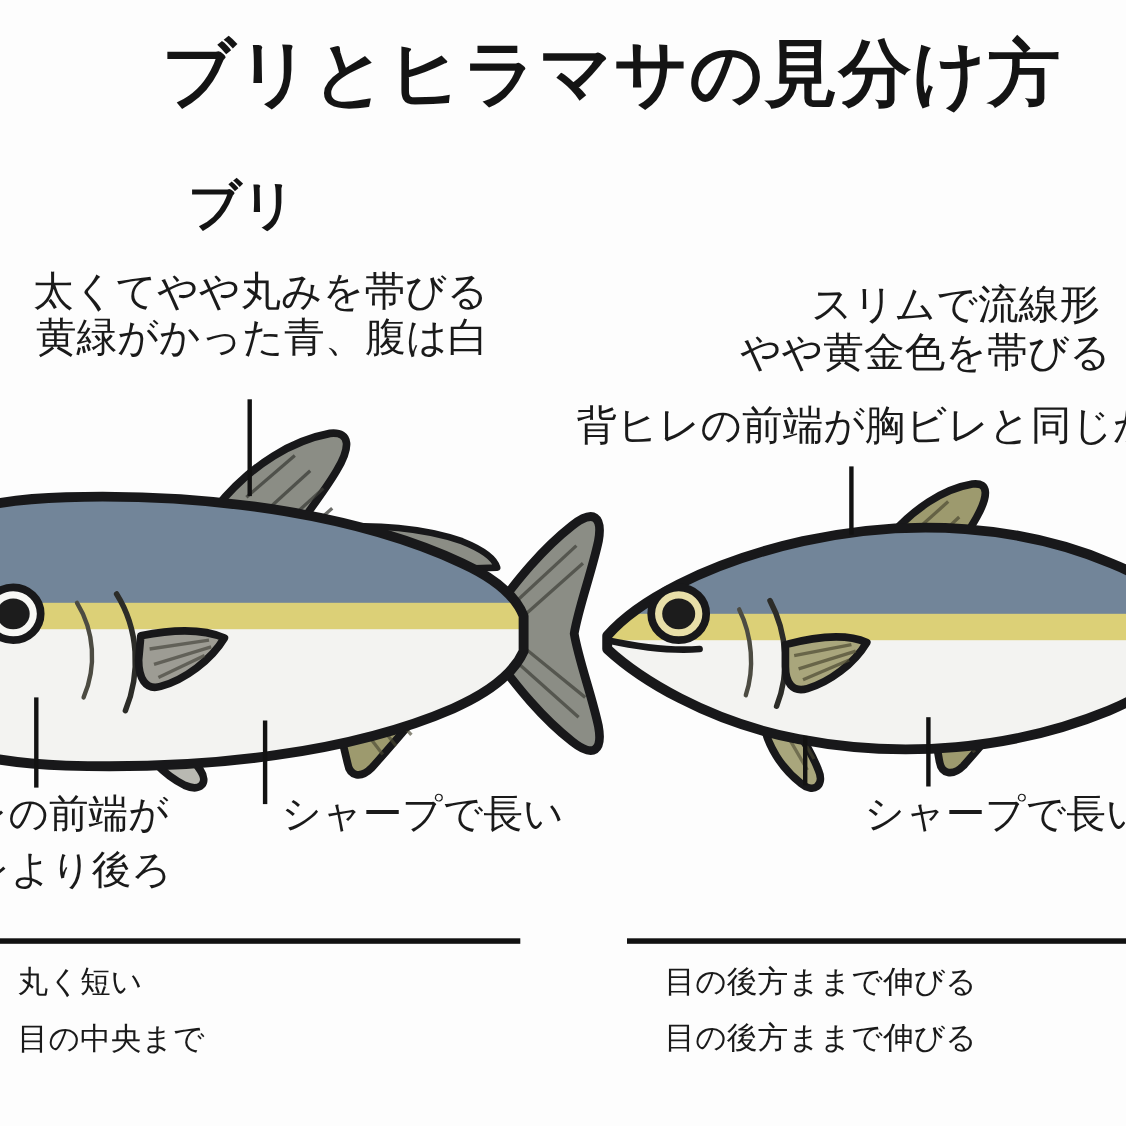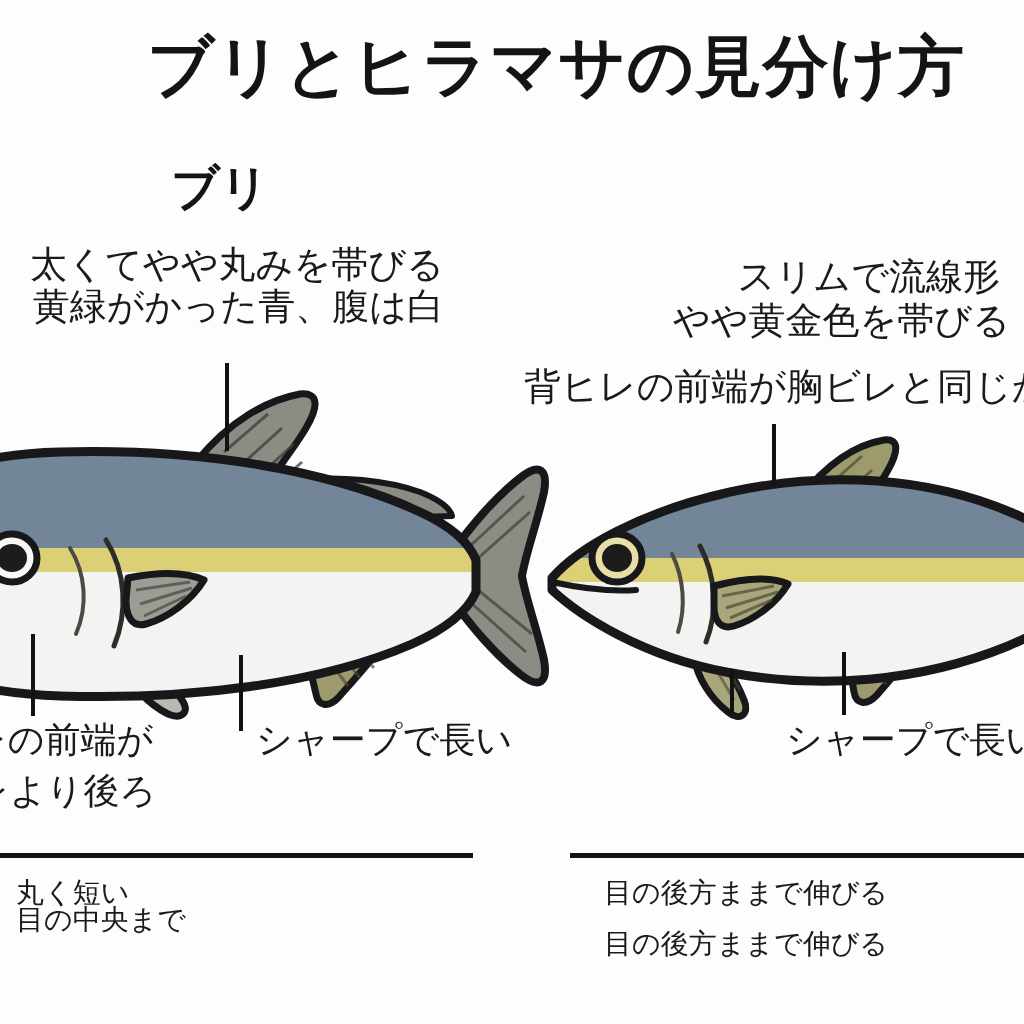--- a/index.html
+++ b/index.html
@@ -123,21 +123,21 @@
   
   .bottom-note {
     position: absolute;
     font-size: 28px;
     font-weight: 500;
     color: #1a1a1a;
     line-height: 1.22;
     white-space: nowrap;
   }
   #bottom-buri-1 { left: 16px;  top: 876px; }
-  #bottom-buri-2 { left: 16px;  top: 903px; }
+  #bottom-buri-2 { left: 16px;  top: 928px; }
   #bottom-hira-1 { left: 604px; top: 876px; }
   #bottom-hira-2 { left: 604px; top: 927px; }
 </style>
 </head>
 <body>
 
 <div id="page">
 
   <div class="title">ブリとヒラマサの見分け方</div>
 

